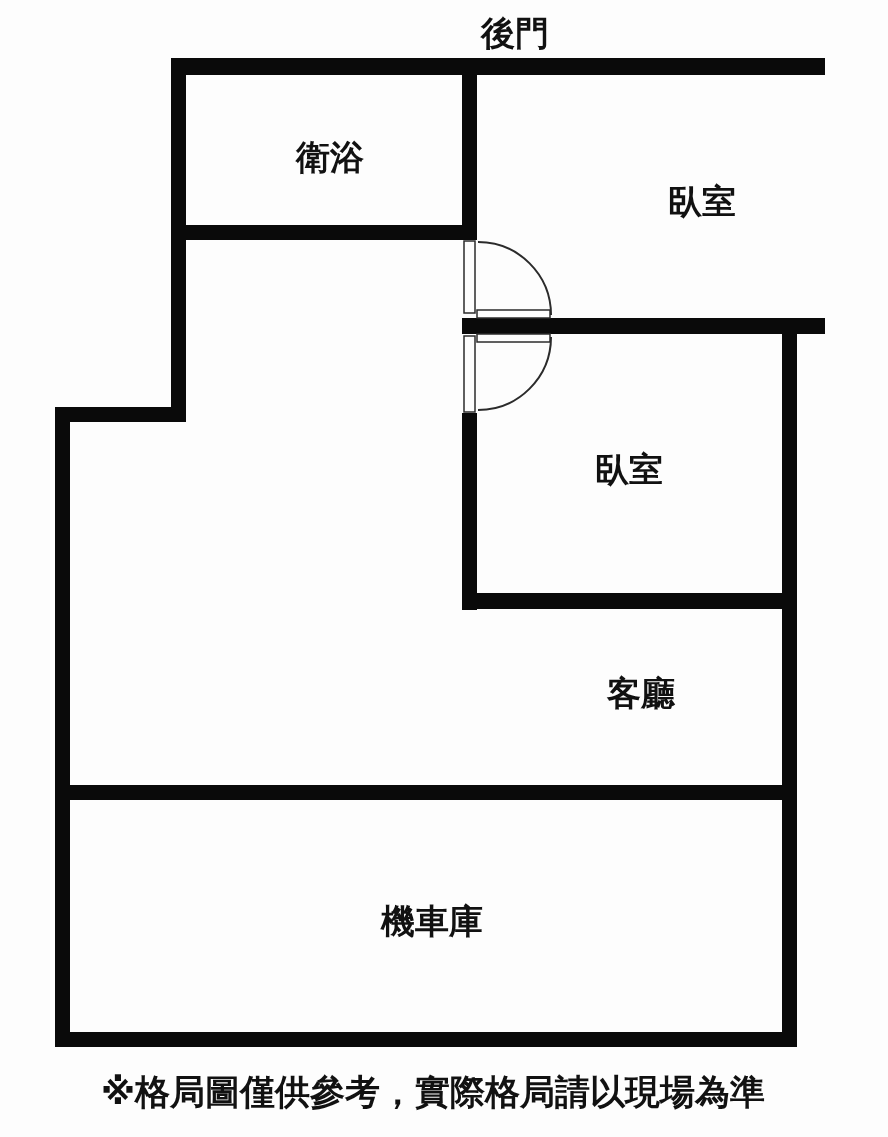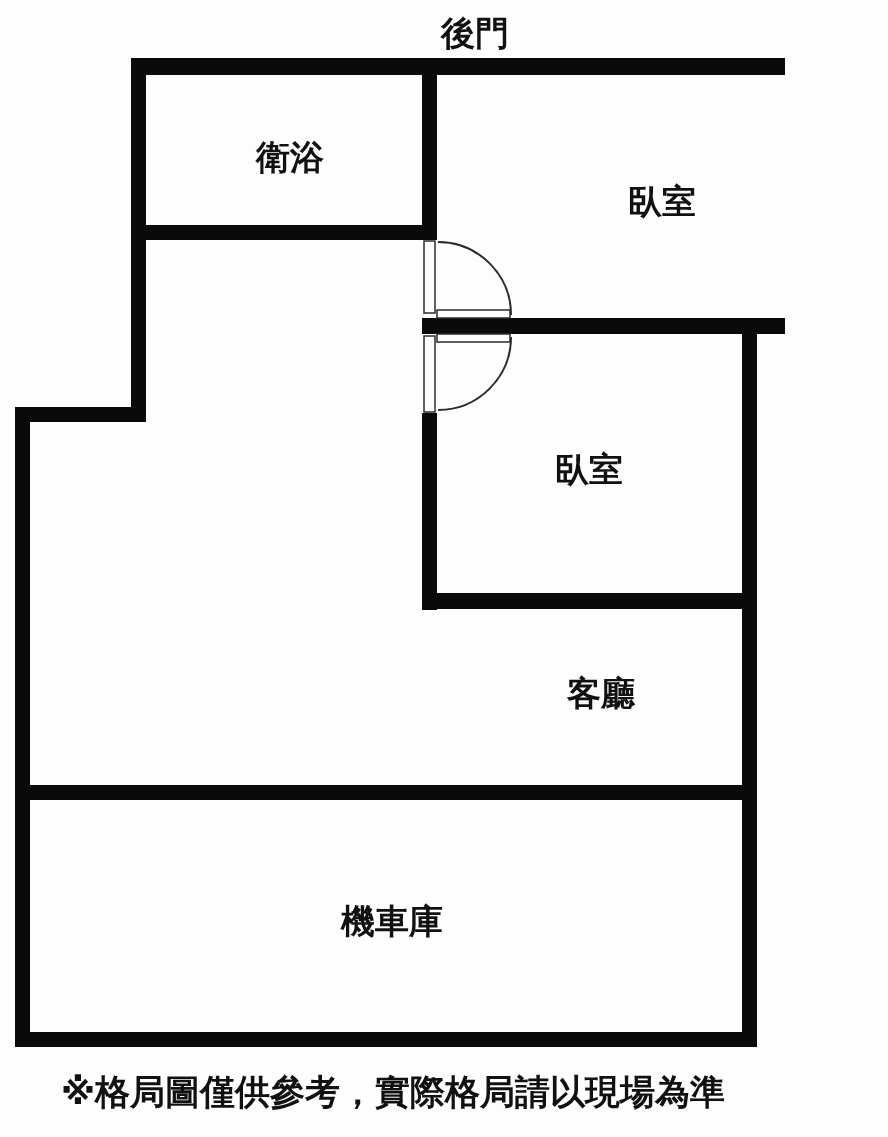--- a/index.html
+++ b/index.html
@@ -12,20 +12,21 @@
   html, body {
     background: var(--background);
     font-family: "Liberation Sans", "DejaVu Sans", sans-serif;
   }
   .canvas {
     position: relative;
     width: 785px;
     height: 1137px;
     background: var(--background);
     overflow: hidden;
+    margin-left: 40px;
   }
   svg { display: block; }
   .wall { fill: var(--wall); stroke: none; }
   .jamb { fill: var(--background); stroke: var(--line); stroke-width: 1.5; }
   .leaf { fill: var(--background); stroke: var(--line); stroke-width: 1.5; }
   .arc  { fill: none; stroke: var(--line); stroke-width: 2; }
   .room-label {
     fill: var(--text);
     font-family: "Liberation Sans", "DejaVu Sans", sans-serif;
     font-size: 34px;

